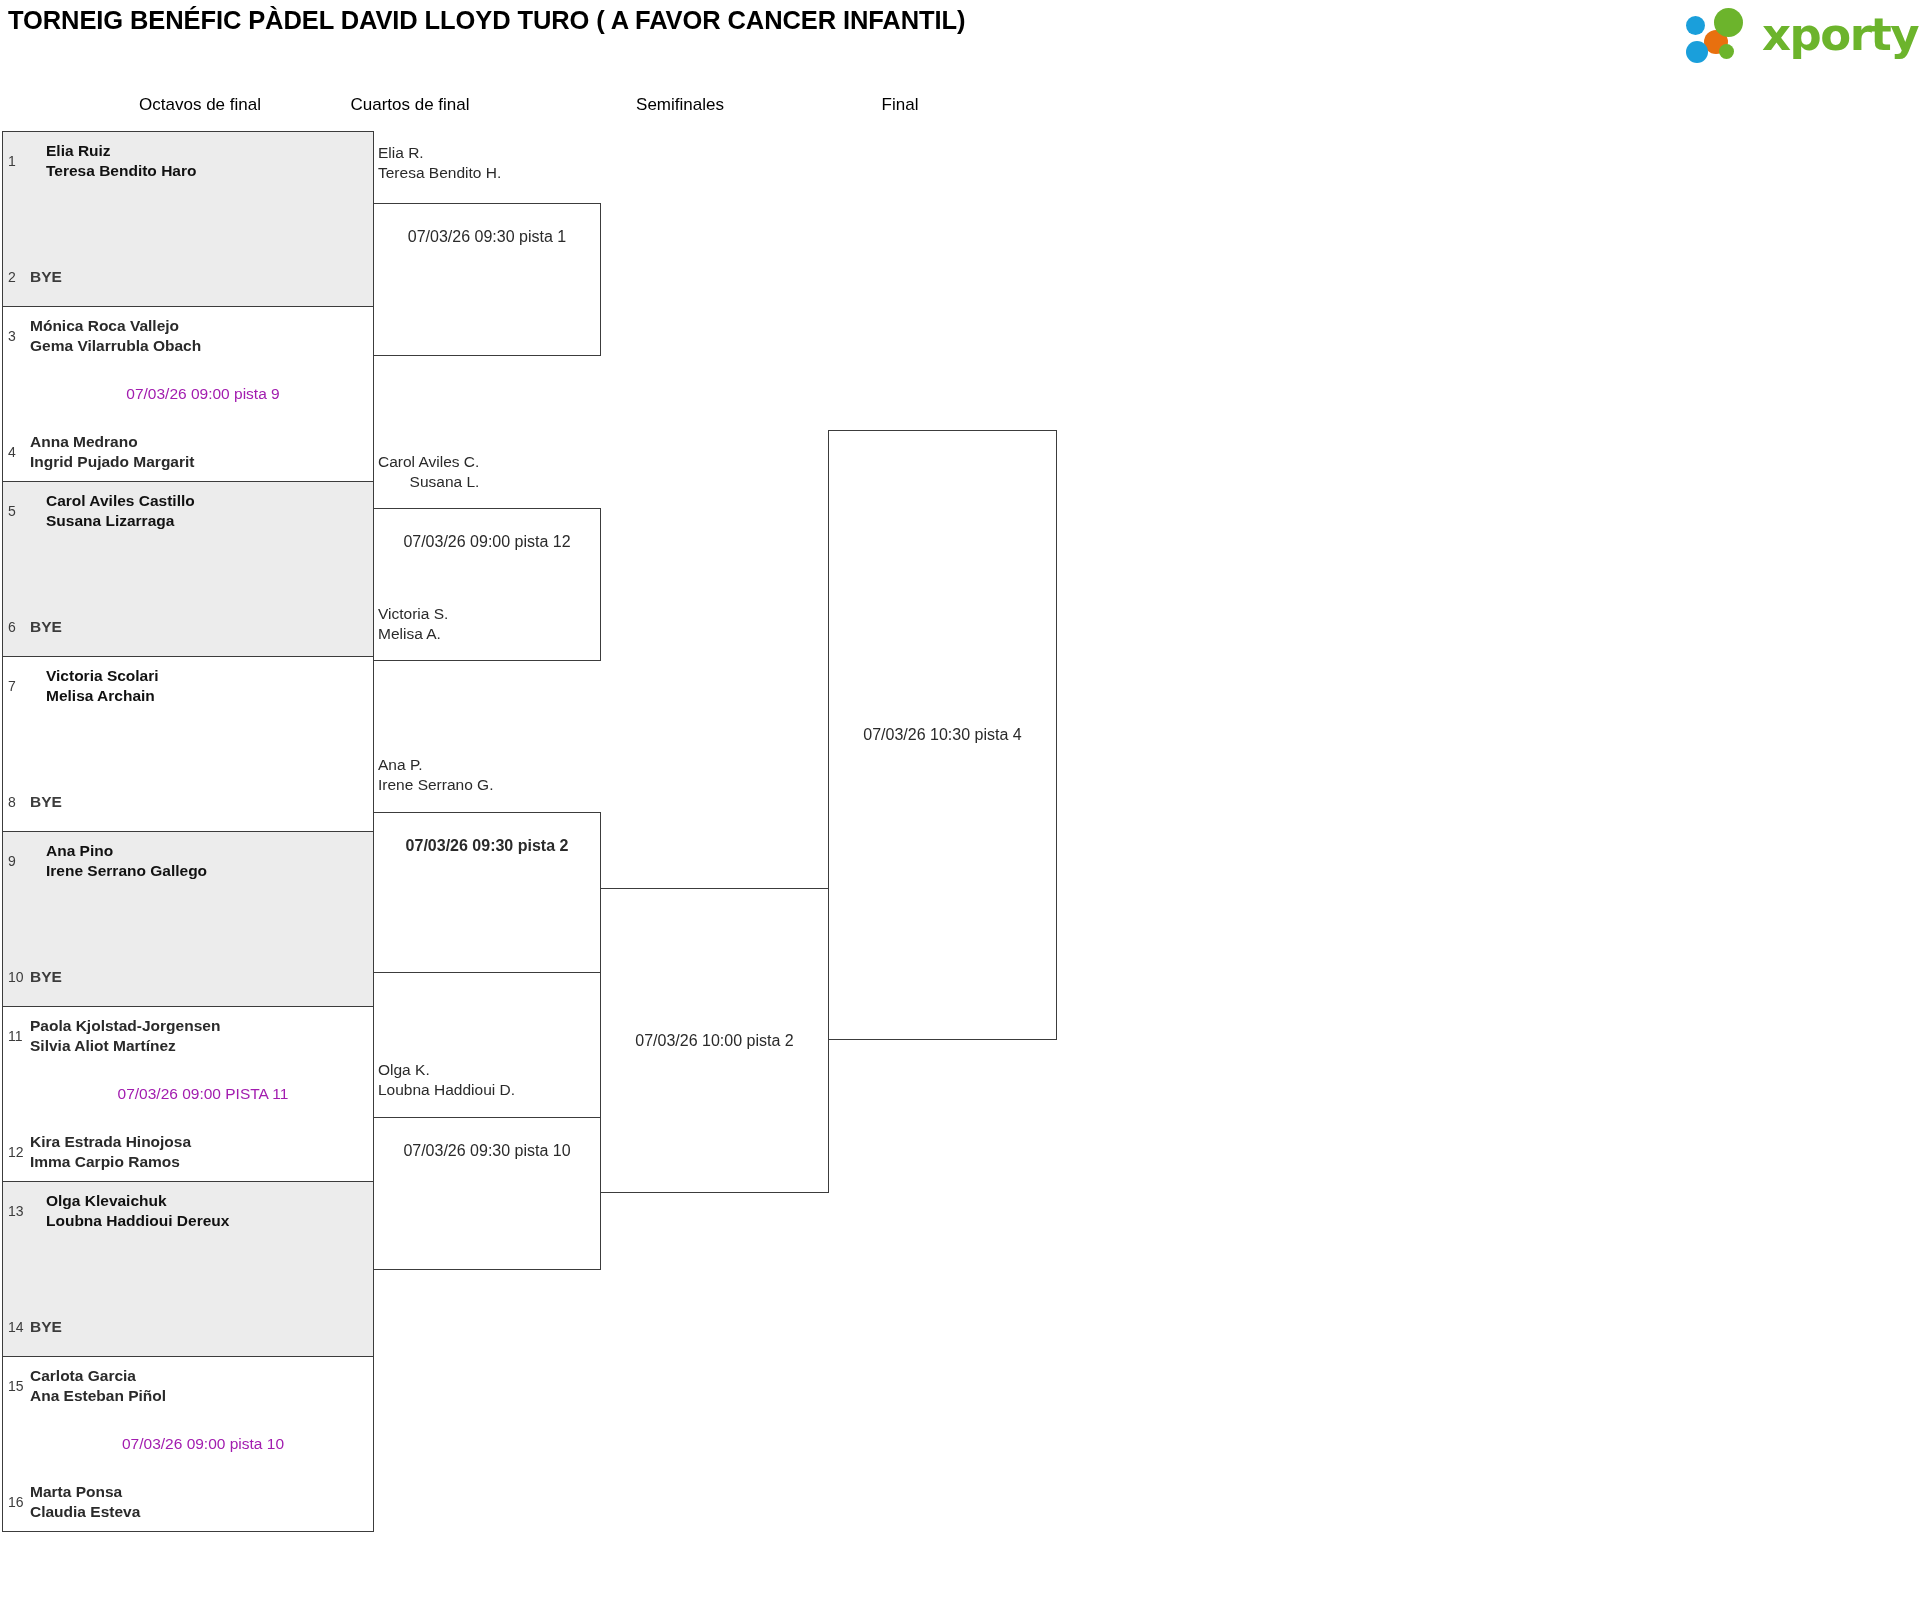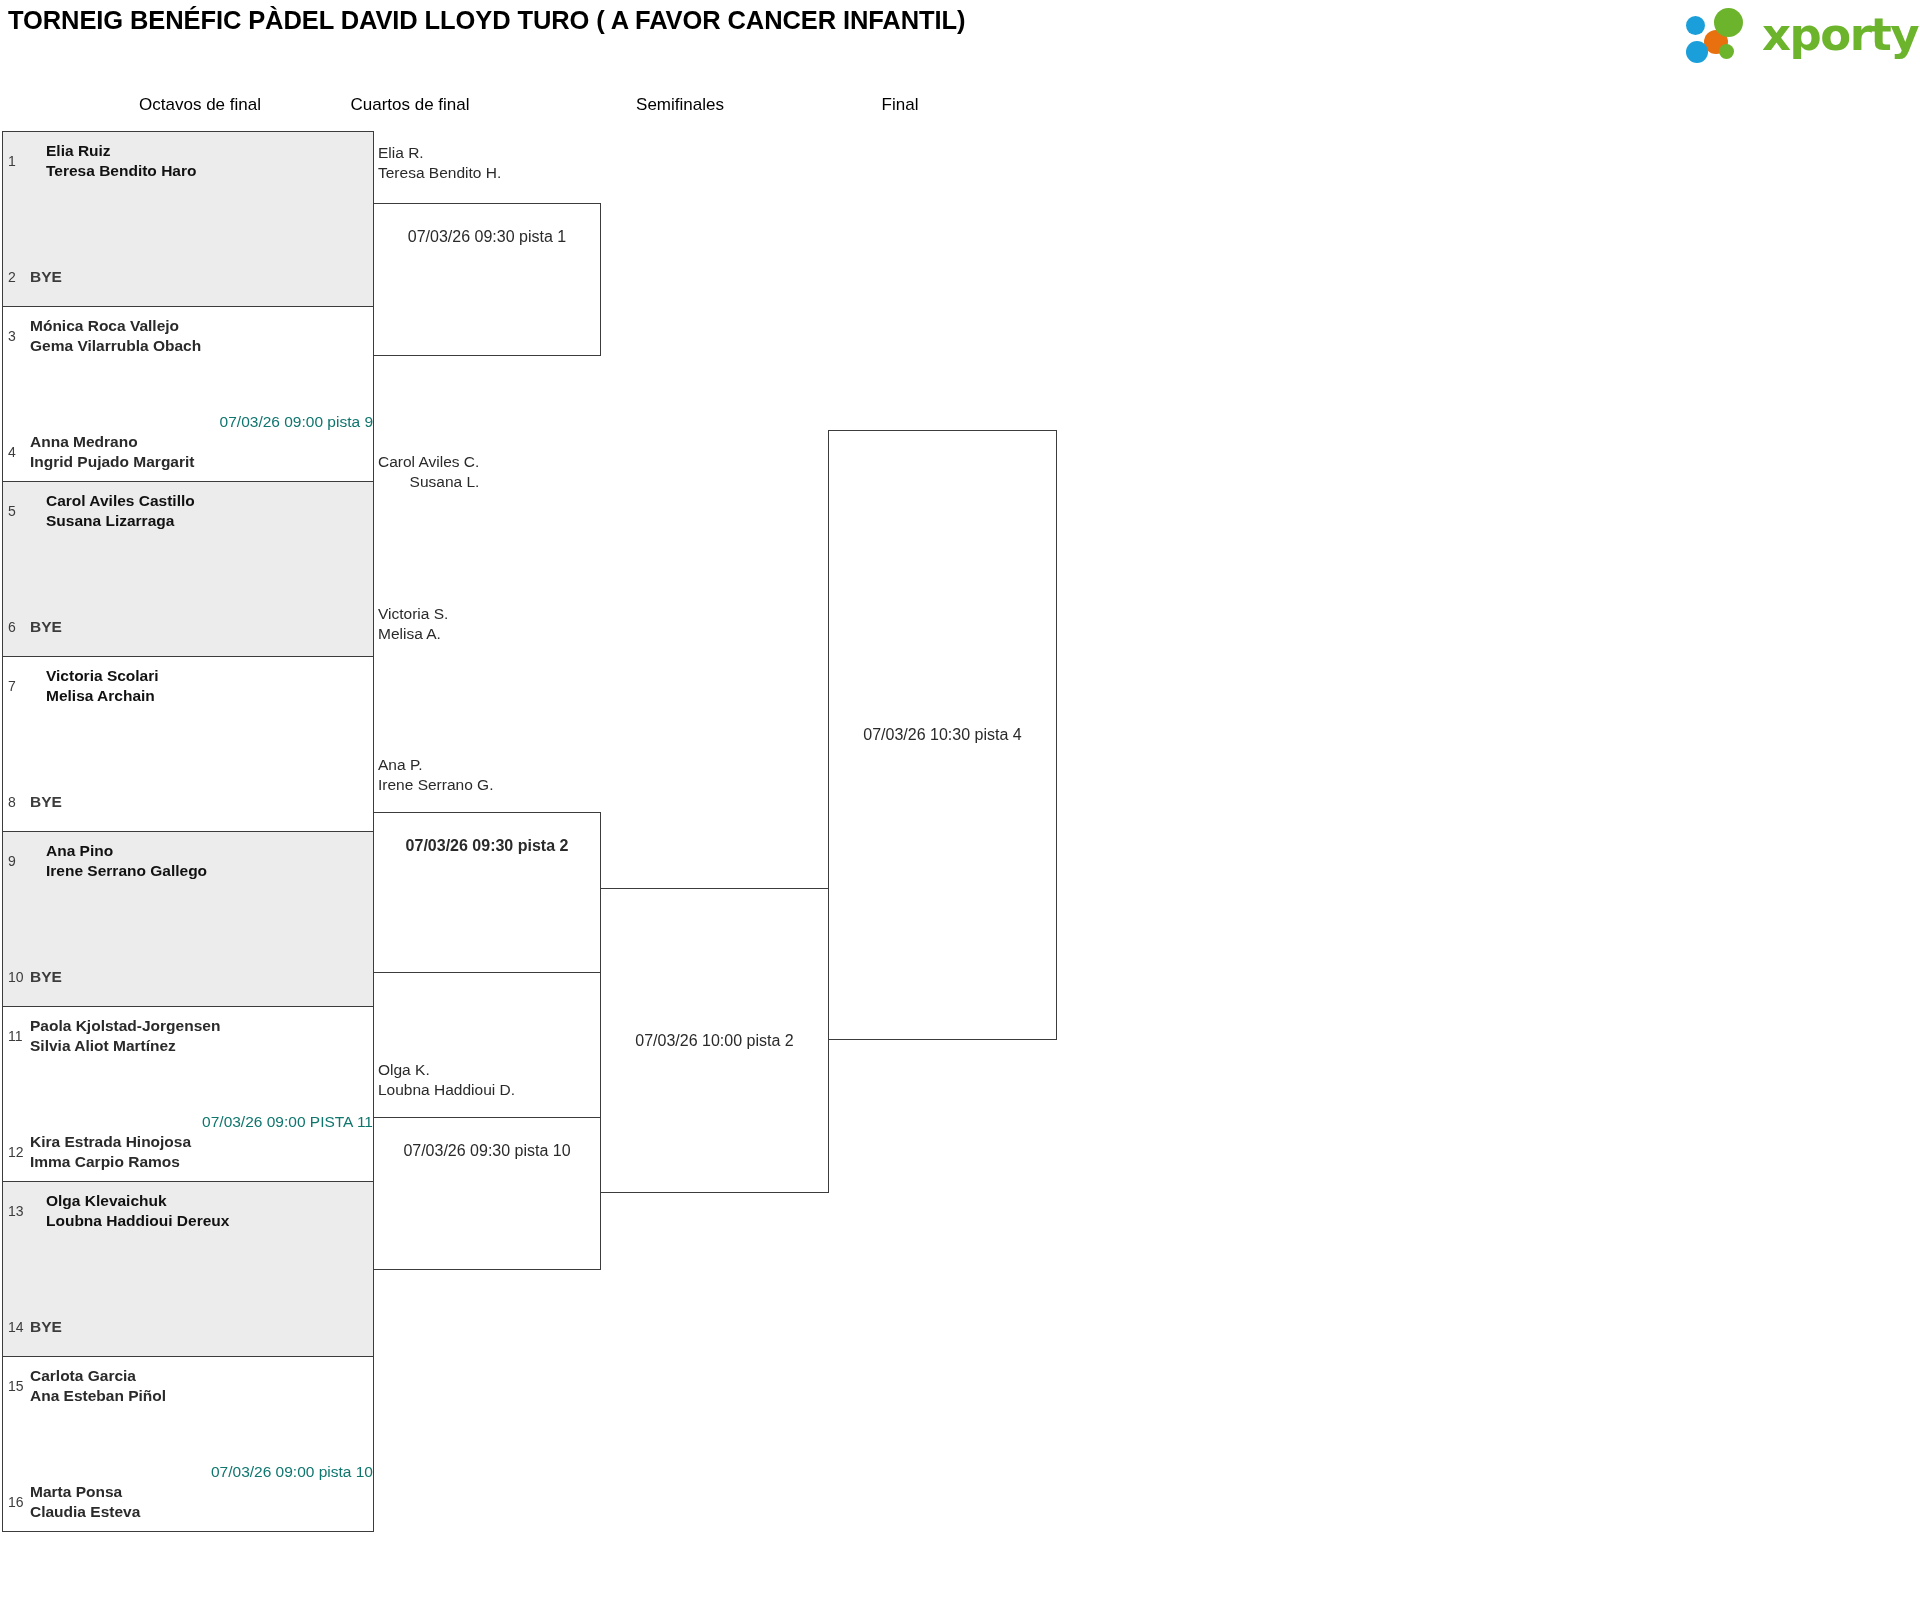--- a/index.html
+++ b/index.html
@@ -111,26 +111,25 @@
     font-weight: bold;
   }
   .names.bold { font-weight: bold; color: #111111; margin-left: 16px; }
   .names.bye { font-size: 15.5px; color: #3c3c3c; }
   .r1-match-info {
     position: absolute;
     left: 0;
     right: 0;
     top: 50%;
     transform: translateY(-50%);
-    text-align: right;
+    text-align: center;
     font-size: 15.5px;
-    color: #0f766e;
+    color: #a21caf;
     padding-left: 30px;
     pointer-events: none;
-    margin-top: 28px;
   }
 
   
   .rbox {
     position: absolute;
     border: 1px solid #3c3c3c;
     background: transparent;
   }
   .rbox .box-info {
     position: absolute;
@@ -342,20 +341,23 @@
     <span>Irene Serrano G.</span>
   </div>
   <div class="adv-names" style="left:378px; top:1060px;">
     <span>Olga K.</span><br>
     <span>Loubna Haddioui D.</span>
   </div>
 
   <div class="rbox" style="left:373px; top:203px; width:228px; height:153px;">
     <span class="box-info">07/03/26 09:30 pista 1</span>
   </div>
+  <div class="rbox" style="left:373px; top:508px; width:228px; height:153px;">
+    <span class="box-info">07/03/26 09:00 pista 12</span>
+  </div>
   <div class="rbox" style="left:373px; top:812px; width:228px; height:161px;font-weight:bold;">
     <span class="box-info">07/03/26 09:30 pista 2</span>
   </div>
   <div class="rbox" style="left:373px; top:1117px; width:228px; height:153px;">
     <span class="box-info">07/03/26 09:30 pista 10</span>
   </div>
 
   <div class="rbox big" style="left:600px; top:888px; width:229px; height:305px;">
     <span class="box-info">07/03/26 10:00 pista 2</span>
   </div>

